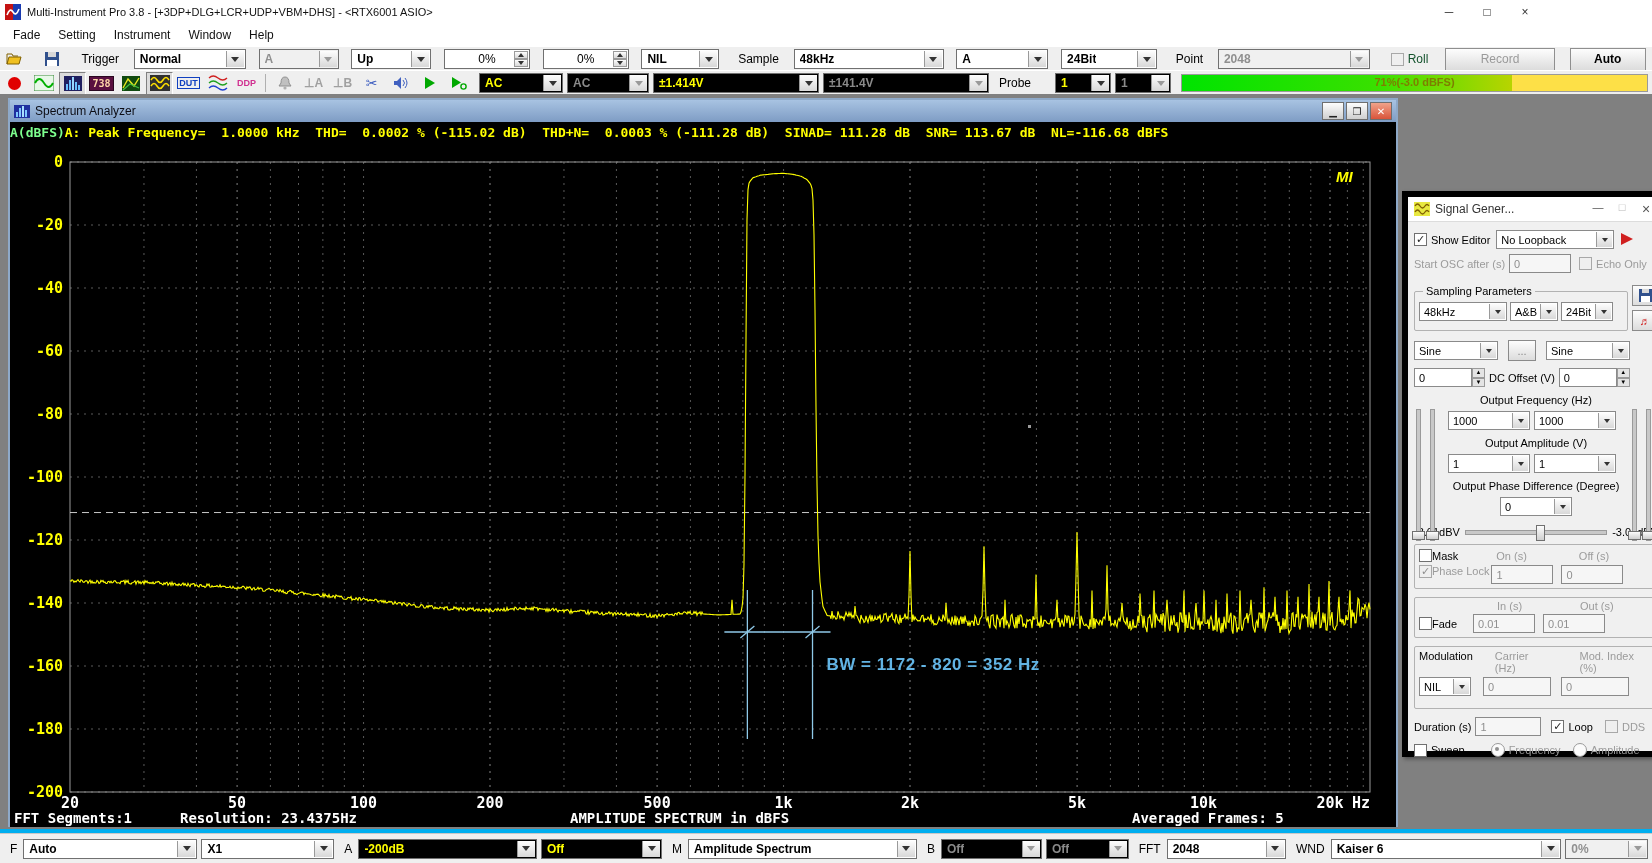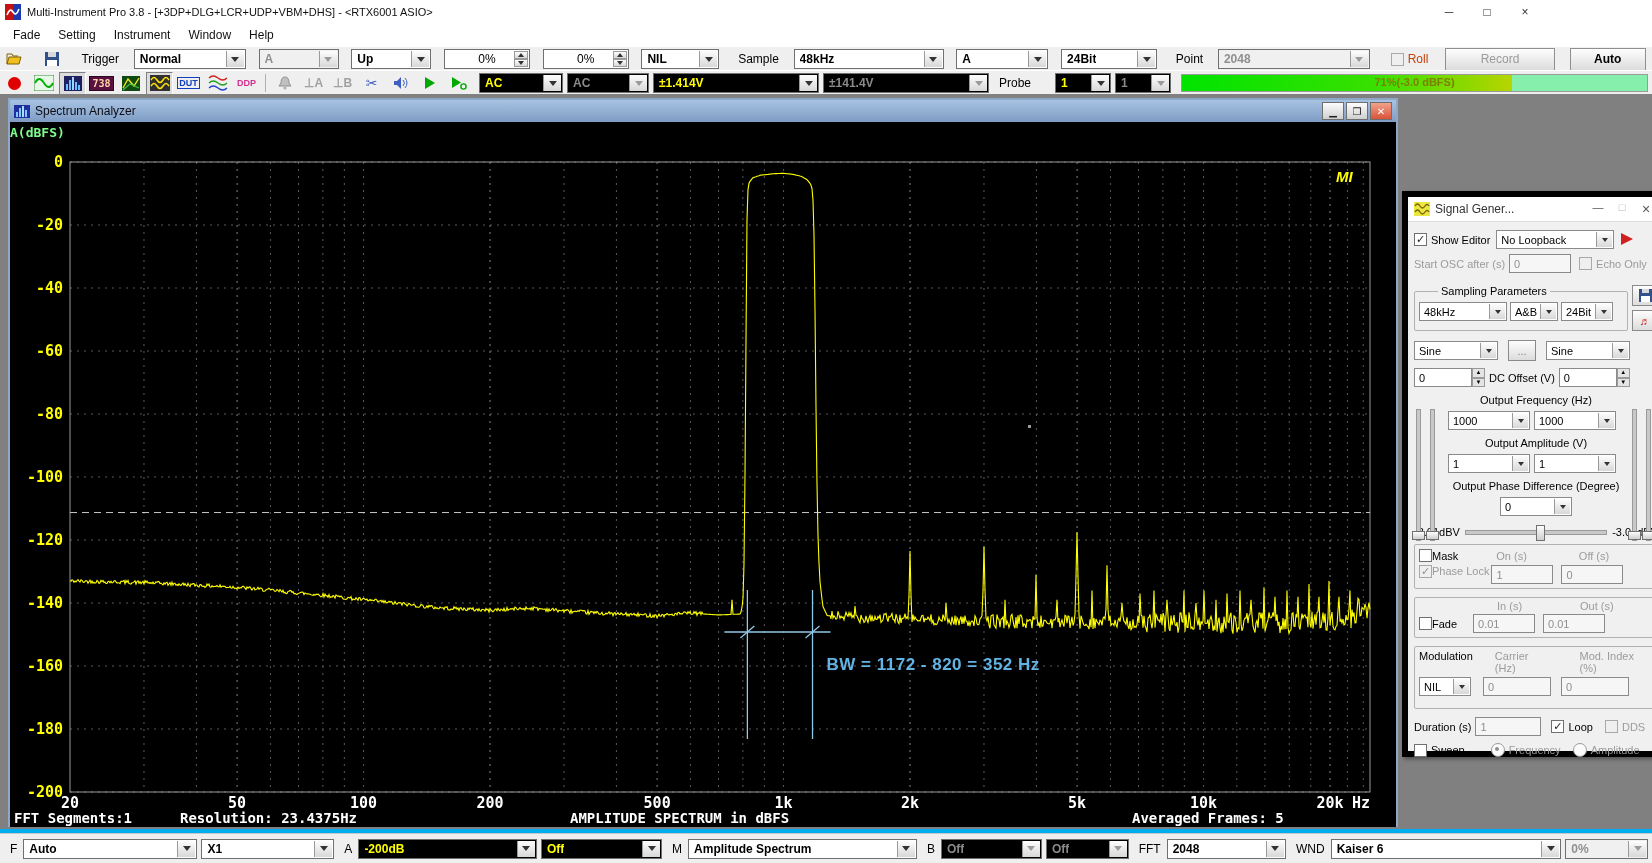--- a/index.html
+++ b/index.html
@@ -32,21 +32,21 @@
   .spin .sarr b.dn i{border-top:4px solid #333;}
   .tbtn{height:21px;border:1px solid #8f8f8f;background:linear-gradient(#fdfdfd,#dcdcdc);display:flex;align-items:center;justify-content:center;padding:0 10px;margin-right:6px;}
   .tbtn.dis{color:#9a9a9a;}
   .ticon{width:25px;height:21px;margin:0 1px;display:flex;align-items:center;justify-content:center;border:1px solid transparent;}
   .ticon.pressed{border-color:#808080 #ffffff #ffffff #808080;background:#dcdcdc;}
   .tsep{width:1px;height:18px;background:#b0b0b0;margin:0 4px;}
   .cb{width:13px;height:13px;background:#fff;border:1px solid #707070;display:inline-flex;align-items:center;justify-content:center;font-size:11px;line-height:11px;box-sizing:border-box;}
   .cb.checked::after{content:"✓";color:#222;}
   .cb.gray{background:#efefef;border-color:#a8a8a8;}
   .cb.gray.checked::after{color:#8f8f8f;}
-  .meter{position:relative;flex:1;height:16px;margin:0 4px 0 6px;background:#86efac;border:1px solid #9a9a9a;}
+  .meter{position:relative;flex:1;height:16px;margin:0 4px 0 6px;background:#fde047;border:1px solid #9a9a9a;}
   .meter .fill{position:absolute;left:0;top:0;bottom:0;background:linear-gradient(90deg,#00e400 0%,#3ae000 60%,#b8d400 100%);}
   .meter .mtext{position:absolute;left:0;right:0;top:1px;text-align:center;font-size:11px;font-weight:bold;color:#7e7e00;}
   
   #mdi{left:0;top:94px;width:1652px;height:735px;background:#808080;}
   #bluebar{left:0;top:829px;width:1652px;height:4px;background:#00aeef;}
   
   #specwin{left:8px;top:4px;width:1390px;height:729px;background:#000;border:2px solid #8ea9c8;box-sizing:border-box;}
   #spectitle{height:22px;background:linear-gradient(#a8c3e2,#7e9cc4);display:flex;align-items:center;padding:0 4px;}
   #spectitle .wt{margin-left:5px;color:#0c0c14;font-size:12px;}
   #spectitle .sbtns{margin-left:auto;display:flex;gap:2px;}
@@ -64,21 +64,21 @@
   #sgtitle .sgb span{width:24px;text-align:center;color:#555;font-size:11px;}
   .sgrow{display:flex;align-items:center;padding:0 6px;margin-top:5px;}
   .sgrow .lab{margin:0 4px;}
   .glab{color:#9b9b9b;}
   .scombo{position:relative;height:19px;background:#fff;border:1px solid #8a8a8a;box-sizing:border-box;display:flex;align-items:center;padding-left:4px;}
   .scombo .carr2{position:absolute;right:1px;top:1px;bottom:1px;width:15px;background:linear-gradient(#fdfdfd,#d8d8d8);border-left:1px solid #9a9a9a;display:flex;align-items:center;justify-content:center;}
   .scombo .carr2 i{width:0;height:0;border-left:3px solid transparent;border-right:3px solid transparent;border-top:4px solid #333;}
   .sbox{height:19px;background:#fff;border:1px solid #8a8a8a;box-sizing:border-box;display:flex;align-items:center;padding-left:4px;}
   .sbox.gray{color:#8f8f8f;background:#f6f6f6;}
   .groupbox{border:1px solid #b2b2b2;border-radius:2px;margin:8px 6px 0 6px;position:relative;padding-bottom:6px;}
-  .groupbox .caption{position:absolute;top:-7px;left:8px;background:#f0f0f0;padding:0 3px;margin-left:15px;}
+  .groupbox .caption{position:absolute;top:-7px;left:8px;background:#f0f0f0;padding:0 3px;}
   .ctr{text-align:center;margin-top:7px;}
   .vslider{position:absolute;width:3px;background:#c8c8c8;border:1px solid #9a9a9a;}
   .vthumb{position:absolute;width:11px;height:7px;background:linear-gradient(#fdfdfd,#cfcfcf);border:1px solid #707070;}
   .hslider{position:relative;flex:1;height:3px;background:#c8c8c8;border:1px solid #9a9a9a;margin:0 5px;}
   .hthumb{position:absolute;top:-6px;left:50%;width:7px;height:14px;background:linear-gradient(#fdfdfd,#cfcfcf);border:1px solid #707070;}
   .radio{width:12px;height:12px;border:1px solid #9a9a9a;border-radius:50%;background:#fbfbfb;display:inline-block;position:relative;}
   .radio.sel::after{content:"";position:absolute;left:3px;top:3px;width:4px;height:4px;border-radius:50%;background:#8f8f8f;}
   .sgbtn{height:19px;border:1px solid #8a8a8a;background:linear-gradient(#fdfdfd,#dcdcdc);display:flex;align-items:center;justify-content:center;}
   
   #bottombar{left:0;top:833px;width:1652px;height:30px;background:#efefef;border-top:1px solid #c8c8c8;display:flex;align-items:center;padding-left:4px;box-sizing:border-box;}
@@ -188,21 +188,21 @@
         <i></i>
       </span>
     </div>
   <span class="tlabel">Point</span>
   <div class="combo dis" style="width:152px">
       <span class="cval">2048</span>
       <span class="carr">
         <i></i>
       </span>
     </div>
-  <span style="display:flex;align-items:center;margin:4px 8px;color:#c2410c">
+  <span style="display:flex;align-items:center;margin:4px 8px;color:#14532d">
       <span class="cb gray"></span>
       <span style="margin-left:4px">Roll</span>
     </span>
   <div class="tbtn dis" style="width:88px">
       <span>Record</span>
     </div>
   <div class="tbtn" style="width:54px;font-weight:bold">
       <span>Auto</span>
     </div>
 </div>
@@ -344,21 +344,21 @@
           <rect x="8" y="1" width="2" height="11" fill="#a8e0ff"></rect>
           <rect x="11" y="5" width="2" height="7" fill="#80c8ff"></rect>
         </svg>
       <span class="wt">Spectrum Analyzer</span>
       <span class="sbtns">
         <span class="sbtn">▁</span>
         <span class="sbtn">❒</span>
         <span class="sbtn close">✕</span>
       </span>
     </div>
-    <div id="specstatus"><span class="ga">A(dBFS)</span></div>
+    <div id="specstatus"><span class="ga">A(dBFS)</span><span class="ya">A: Peak Frequency=  1.0000 kHz  THD=  0.0002 % (-115.02 dB)  THD+N=  0.0003 % (-111.28 dB)  SINAD= 111.28 dB  SNR= 113.67 dB  NL=-116.68 dBFS</span></div>
     <svg id="chartsvg" width="1386" height="685">
         <rect x="0" y="0" width="1386" height="685" fill="#000"></rect>
         <line x1="60" y1="20" x2="1360" y2="20" stroke="#5a5a5a" stroke-width="1" stroke-dasharray="2 5" fill="none"></line>
         <text x="53" y="25" fill="#ffff00" text-anchor="end" font-family="DejaVu Sans Mono, monospace" font-size="15" font-weight="600">0</text>
         <line x1="60" y1="83" x2="1360" y2="83" stroke="#5a5a5a" stroke-width="1" stroke-dasharray="2 5" fill="none"></line>
         <text x="53" y="88" fill="#ffff00" text-anchor="end" font-family="DejaVu Sans Mono, monospace" font-size="15" font-weight="600">-20</text>
         <line x1="60" y1="146" x2="1360" y2="146" stroke="#5a5a5a" stroke-width="1" stroke-dasharray="2 5" fill="none"></line>
         <text x="53" y="151" fill="#ffff00" text-anchor="end" font-family="DejaVu Sans Mono, monospace" font-size="15" font-weight="600">-40</text>
         <line x1="60" y1="209" x2="1360" y2="209" stroke="#5a5a5a" stroke-width="1" stroke-dasharray="2 5" fill="none"></line>
         <text x="53" y="214" fill="#ffff00" text-anchor="end" font-family="DejaVu Sans Mono, monospace" font-size="15" font-weight="600">-60</text>

